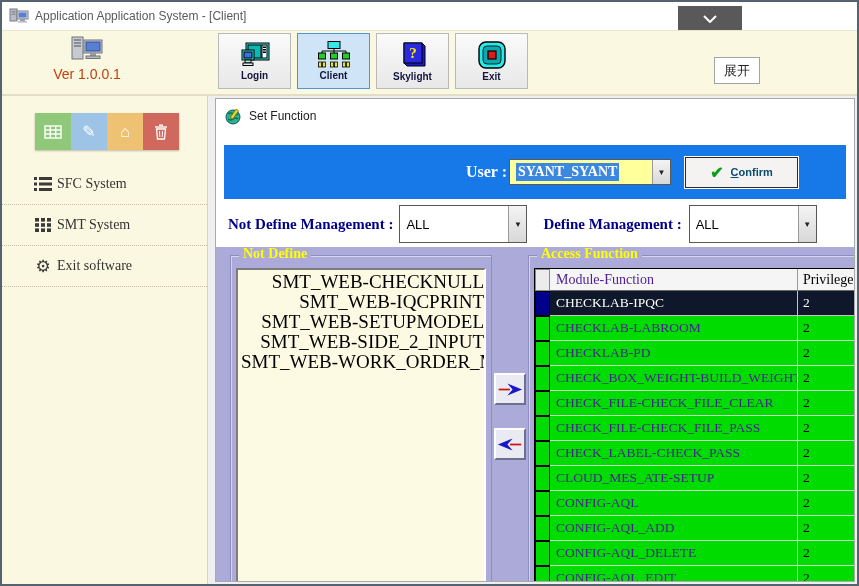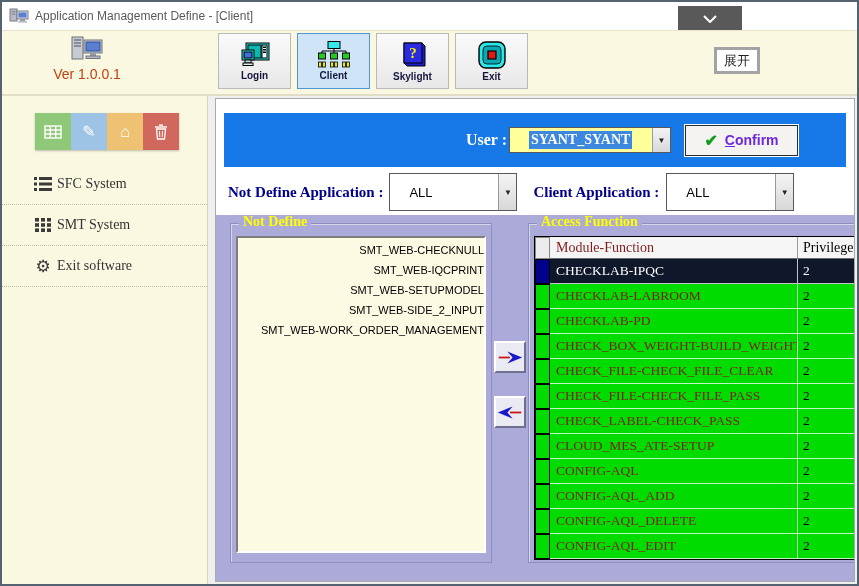--- a/index.html
+++ b/index.html
@@ -18,21 +18,21 @@
   .topband { height:64px; background:#fbf8e1; position:relative; border-top:1px solid #e8e4cd; flex:0 0 auto; }
   .ver-block { position:absolute; left:20px; top:2px; width:130px; text-align:center; }
   .ver-block svg { display:block; margin:2px auto 1px; }
   .ver-text { font-size:14px; color:#c2410c; }
 
   .tb-buttons { position:absolute; left:216px; top:2px; display:flex; gap:6px; }
   .tb-btn { width:73px; height:56px; background:linear-gradient(#fafafa,#e8e8e8); border:1px solid #b9b9b9; display:flex; flex-direction:column; align-items:center; justify-content:center; gap:2px; cursor:pointer; }
   .tb-btn.active { background:#cfe5f7; border:1px solid #4f96d6; }
   .tb-btn .lbl { font-size:10px; font-weight:bold; color:#14143c;text-align:center; }
 
-  .expand-btn { position:absolute; right:97px; top:16px; width:46px; height:27px; background:#fff; border:3px solid #a3a3a3; font-size:13px; color:#222; cursor:pointer; font-family:"Liberation Sans",sans-serif; }
+  .expand-btn { position:absolute; right:97px; top:26px; width:46px; height:27px; background:#fff; border:1px solid #a3a3a3; font-size:13px; color:#222; cursor:pointer; font-family:"Liberation Sans",sans-serif; }
 
   
   .body-row { flex:1 1 auto; display:flex; background:#efefef; border-top:2px solid #e2ddc6; min-height:0; }
 
   
   .sidebar { width:206px; background:#fbf8e1; border-right:1px solid #d8d4ba; position:relative; }
   .action-bar { position:absolute; left:33px; top:17px; display:flex; box-shadow:0 1px 2px rgba(0,0,0,.25); }
   .abtn { width:36px; height:37px; border:none; display:flex; align-items:center; justify-content:center; cursor:pointer; color:#fff; font-size:16px; }
   .abtn.green { background:#8fc878; }
   .abtn.blue { background:#9dc3e6; }
@@ -46,78 +46,78 @@
   
   .main-panel { flex:1; margin:2px 2px 2px 7px; background:#fff; border:1px solid #a9a9a9; display:flex; flex-direction:column; overflow:hidden; }
   .panel-header { height:30px; display:flex; align-items:center; gap:7px; padding-left:9px; margin-top:2px; flex:0 0 auto; }
   .panel-header .ptitle { font-size:12px; color:#222; }
 
   
   .user-bar { margin:14px 8px 0; height:54px; background:#1778e8; display:flex; align-items:center; justify-content:flex-end; padding-right:48px; flex:0 0 auto; }
   .user-label { font-family:"Liberation Serif",serif; font-weight:bold; font-size:16px; color:#fff; margin-right:2px; }
   .combo { display:flex; align-items:stretch; background:#fff; border:1px solid #58585a; height:26px; }
   .combo.yellow { width:162px; background:#ffff9c; }
-  .combo .cval { flex:1; display:flex; align-items:center; padding-left:19px; font-size:13px; color:#000; overflow:hidden; white-space:nowrap; }
+  .combo .cval { flex:1; display:flex; align-items:center; padding-left:6px; font-size:13px; color:#000; overflow:hidden; white-space:nowrap; }
   .combo.yellow .cval { font-family:"Liberation Serif",serif; font-weight:bold; font-size:14px; }
   .combo.yellow .cval span { background:#3c87e0; color:#fff; padding:1px 2px; }
   .combo .drop { width:18px; background:linear-gradient(#f4f4f4,#d8d8d8); border-left:1px solid #9a9a9a; display:flex; align-items:center; justify-content:center; font-size:8px; color:#222; cursor:pointer; }
   .confirm-btn { height:31px; width:113px; background:#f4f3f1; border:1px solid #2b2b2b; outline:1px solid #fff; display:flex; align-items:center; justify-content:center; gap:7px; cursor:pointer; }
   .confirm-btn .chk { color:#0f9c1d; font-weight:bold; font-size:16px; }
-  .confirm-btn .ctext { font-size:14px; font-weight:bold; color:#6d28d9; }
+  .confirm-btn .ctext { font-size:11px; font-weight:bold; color:#0c4a6e; }
   .confirm-btn .ctext::first-letter { text-decoration:underline; }
 
   
   .filter-row { margin:12px 8px 0 12px; height:26px; display:flex; align-items:center; flex:0 0 auto; }
   .flabel { font-family:"Liberation Serif",serif; font-weight:bold; font-size:15px; color:#00008b; white-space:nowrap; }
   .combo.white { width:128px; height:38px; }
   .filter-row .gap1 { width:6px; } .filter-row .gap2 { width:16px; } .filter-row .gap3 { width:7px; }
 
   
   .transfer { margin-top:10px; flex:1 1 auto; background:#abaad8; position:relative; overflow:hidden;text-align:right; }
   .gbox { position:absolute; border:1px solid #8d8dc2; box-shadow:inset 1px 1px 0 #d5d5ec; }
   .gbox .legend { position:absolute; top:-10px; left:8px; padding:0 4px; background:#abaad8; font-family:"Liberation Serif",serif; font-weight:bold; font-size:14px; color:#ffff00; white-space:nowrap; }
   .gbox.left { left:14px; top:8px; width:262px; height:340px; }
   .gbox.right { left:312px; top:8px; width:400px; height:340px; }
 
   .listbox { position:absolute; left:5px; right:5px; top:12px; bottom:9px; background:#fdfae3; border:2px solid; border-color:#7d7d7d #ffffff #ffffff #7d7d7d; overflow:hidden; padding:2px 0 0 3px; }
-  .lb-item { font-family:Liberation Sans, sans-serif; font-size:11px; color:#000; line-height:20px; white-space:nowrap; cursor:default; }
+  .lb-item { font-family:Liberation Serif, serif; font-size:19px; color:#000; line-height:20px; white-space:nowrap; cursor:default; }
 
   .transfer-btn { position:absolute; left:278px; width:32px; height:32px; background:#eaeaf2; border:2px solid; border-color:#ffffff #6f6f8f #6f6f8f #ffffff; display:flex; align-items:center; justify-content:center; cursor:pointer; }
   .transfer-btn.to-right { top:126px; }
   .transfer-btn.to-left { top:181px; }
 
   
   .atable { position:absolute; left:5px; top:12px; width:334px; border:1px solid #000; background:#00dc00; }
   .trow { display:flex; height:25px; }
   .trow.head { height:22px; background:#f5f5f5; }
   .cell { display:flex; align-items:center; overflow:hidden; white-space:nowrap; }
   .hdrcell { width:15px; flex:0 0 auto; border:1px solid #000; background:#00dc00; }
   .trow.head .hdrcell { background:#ececec; border:1px solid #8a8a8a; }
-  .modcell { width:248px; flex:0 0 auto; padding-left:6px; font-family:"Liberation Serif",serif; font-size:13.5px; color:#7f1d1d; border-right:1px solid rgba(255,255,255,.75); border-bottom:1px solid rgba(255,255,255,.75); }
+  .modcell { width:248px; flex:0 0 auto; padding-left:6px; font-family:"Liberation Serif",serif; font-size:13.5px; color:#4c1d95; border-right:1px solid rgba(255,255,255,.75); border-bottom:1px solid rgba(255,255,255,.75); }
   .privcell { flex:1; padding-left:5px; font-family:"Liberation Serif",serif; font-size:13.5px; color:#000; border-bottom:1px solid rgba(255,255,255,.75); }
   .trow.head .modcell, .trow.head .privcell { background:#f5f5f5; border-right:1px solid #9a9a9a; border-bottom:1px solid #6a6a6a; font-size:14px; }
   .trow.sel .modcell, .trow.sel .privcell { background:#0f172a; color:#fff; }
   .trow.sel .hdrcell { background:#00008b; }
 </style>
 </head>
 <body>
 
 <div class="window">
 
   <div class="titlebar">
     <svg class="app-ic" viewBox="0 0 20 16">
       <rect x="1" y="1" width="7" height="12" fill="#b9bcc4" stroke="#7a7d86"></rect>
       <rect x="2.5" y="3" width="4" height="1.4" fill="#8a8d96"></rect>
         <rect x="2.5" y="5.5" width="4" height="1.4" fill="#8a8d96"></rect>
       <rect x="8" y="3" width="11" height="8" fill="#d7dae0" stroke="#7a7d86"></rect>
       <rect x="9.5" y="4.5" width="8" height="5" fill="#5b7fd0"></rect>
       <rect x="11" y="11" width="5" height="2" fill="#9a9da6"></rect>
         <rect x="9" y="13" width="9" height="1.6" fill="#b9bcc4"></rect>
     </svg>
-    <span class="title-text">Application Management Define - [Client]</span>
+    <span class="title-text">Application Application System - [Client]</span>
     <button class="chevron-btn">
       <svg width="14" height="8" viewBox="0 0 14 8">
           <polyline points="1,1 7,7 13,1" fill="none" stroke="#fff" stroke-width="2"></polyline>
         </svg>
     </button>
   </div>
 
   <div class="topband">
     <div class="ver-block">
       <svg width="38" height="30" viewBox="0 0 38 30">
@@ -254,45 +254,54 @@
         </div>
         <div class="menu-item">
           <span class="mic">⚙</span>
           <span>Exit software</span>
         </div>
       </div>
     </div>
 
     <div class="main-panel">
 
+      <div class="panel-header">
+        <svg width="17" height="17" viewBox="0 0 17 17">
+          <circle cx="8" cy="9" r="7" fill="#2fae9e" stroke="#0a5a52"></circle>
+          <path d="M3 6 q3 -2 5 0 q2 2 5 0" fill="none" stroke="#0a7a3a" stroke-width="1.6"></path>
+          <path d="M3 11 q3 2 5 0 q2 -2 5 0" fill="none" stroke="#0a7a3a" stroke-width="1.6"></path>
+          <rect x="8" y="1" width="3" height="10" fill="#e8d432" stroke="#7a6a00" stroke-width="0.7" transform="rotate(35 9.5 6)"></rect>
+        </svg>
+        <span class="ptitle">Set Function</span>
+      </div>
 
       <div class="user-bar">
         <span class="user-label">User :</span>
         <div class="combo yellow">
           <span class="cval">
               <span>SYANT_SYANT</span>
             </span>
           <span class="drop">▼</span>
         </div>
         <span style="width:14px"></span>
         <button class="confirm-btn">
           <span class="chk">✔</span>
           <span class="ctext">Confirm</span>
         </button>
       </div>
 
       <div class="filter-row">
-        <span class="flabel">Not Define Application :</span>
+        <span class="flabel">Not Define Management :</span>
         <span class="gap1"></span>
         <div class="combo white">
           <span class="cval">ALL</span>
           <span class="drop">▼</span>
         </div>
         <span class="gap2"></span>
-        <span class="flabel">Client Application :</span>
+        <span class="flabel">Define Management :</span>
         <span class="gap3"></span>
         <div class="combo white">
           <span class="cval">ALL</span>
           <span class="drop">▼</span>
         </div>
       </div>
 
       <div class="transfer">
 
         <div class="gbox left">

